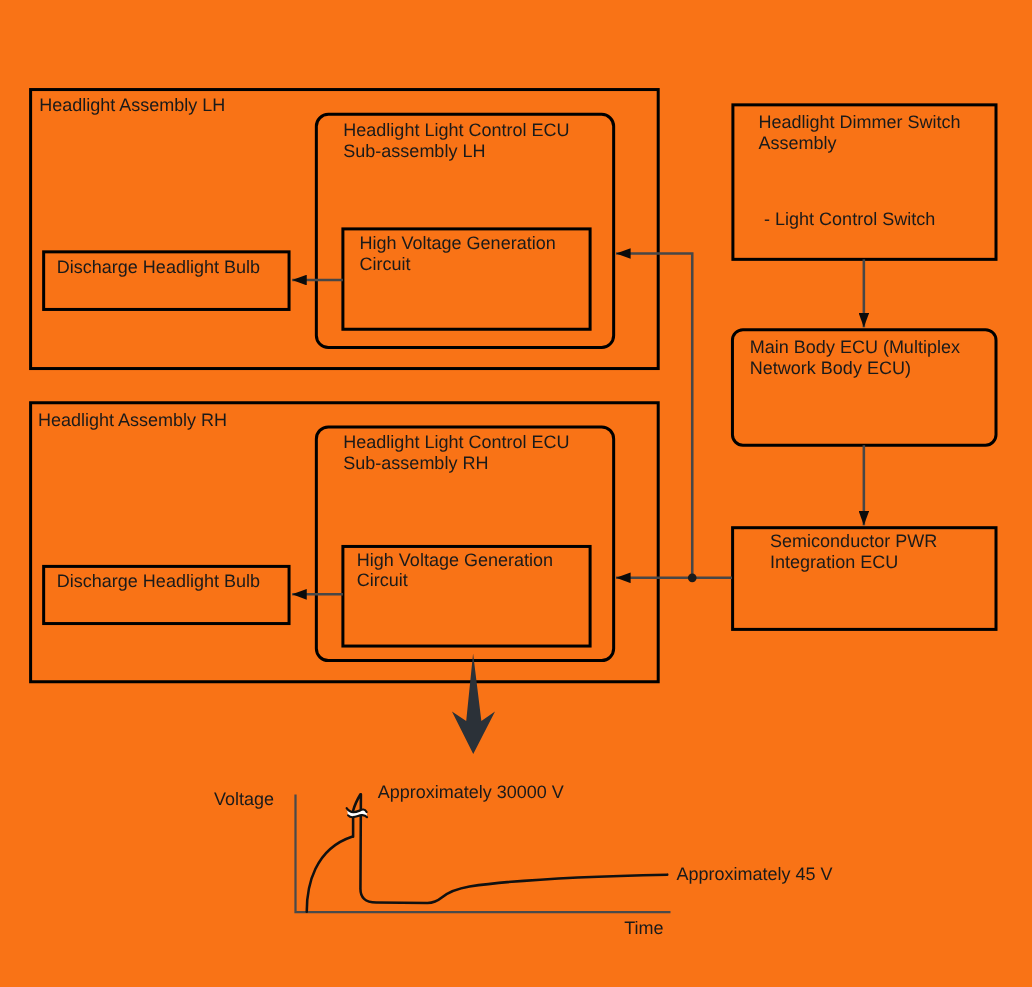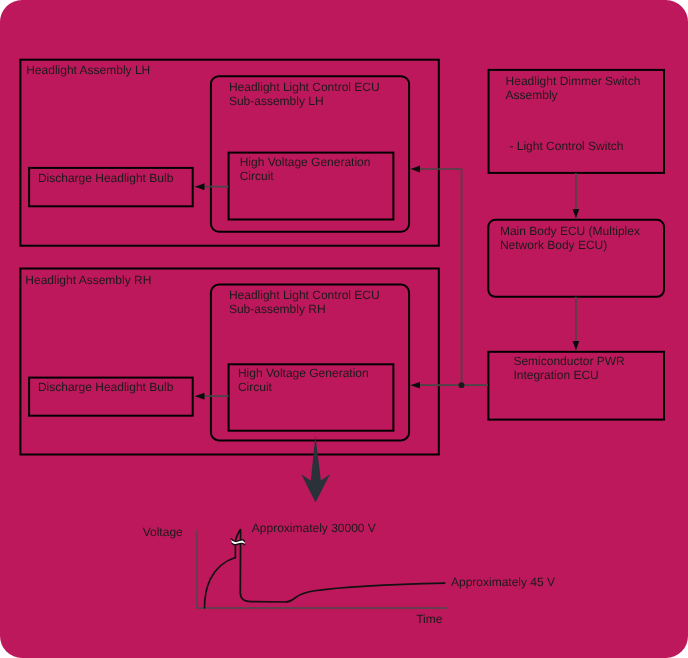--- a/index.html
+++ b/index.html
@@ -1,18 +1,18 @@
 <!DOCTYPE html>
 <html><head>
 <meta charset="utf-8">
 <style>
   html,body{margin:0;padding:0;background:#ffffff;}
   *{-webkit-font-smoothing:antialiased;text-rendering:geometricPrecision;}
   body{width:688px;height:658px;overflow:hidden;font-family:"Liberation Sans",sans-serif;}
-  #stage{position:relative;width:688px;height:658px;background:#be185d;border-radius:22px;}
+  #stage{position:relative;width:688px;height:658px;background:#f97316;}
   svg{display:block;}
   text{font-family:"Liberation Sans",sans-serif;font-size:12px;fill:#1a1a1a;}
   .box{fill:none;stroke:#000000;stroke-width:2;}
   .thin{fill:none;stroke:#474747;stroke-width:1.7;}
   .curve{fill:none;stroke:#111111;stroke-width:1.7;stroke-linecap:round;stroke-linejoin:round;}
   .axis{fill:none;stroke:#4a4a4a;stroke-width:1.5;}
   .breakmark{fill:none;stroke:#111111;stroke-width:1.45;stroke-linecap:round;}
 </style>
 </head>
 <body>

